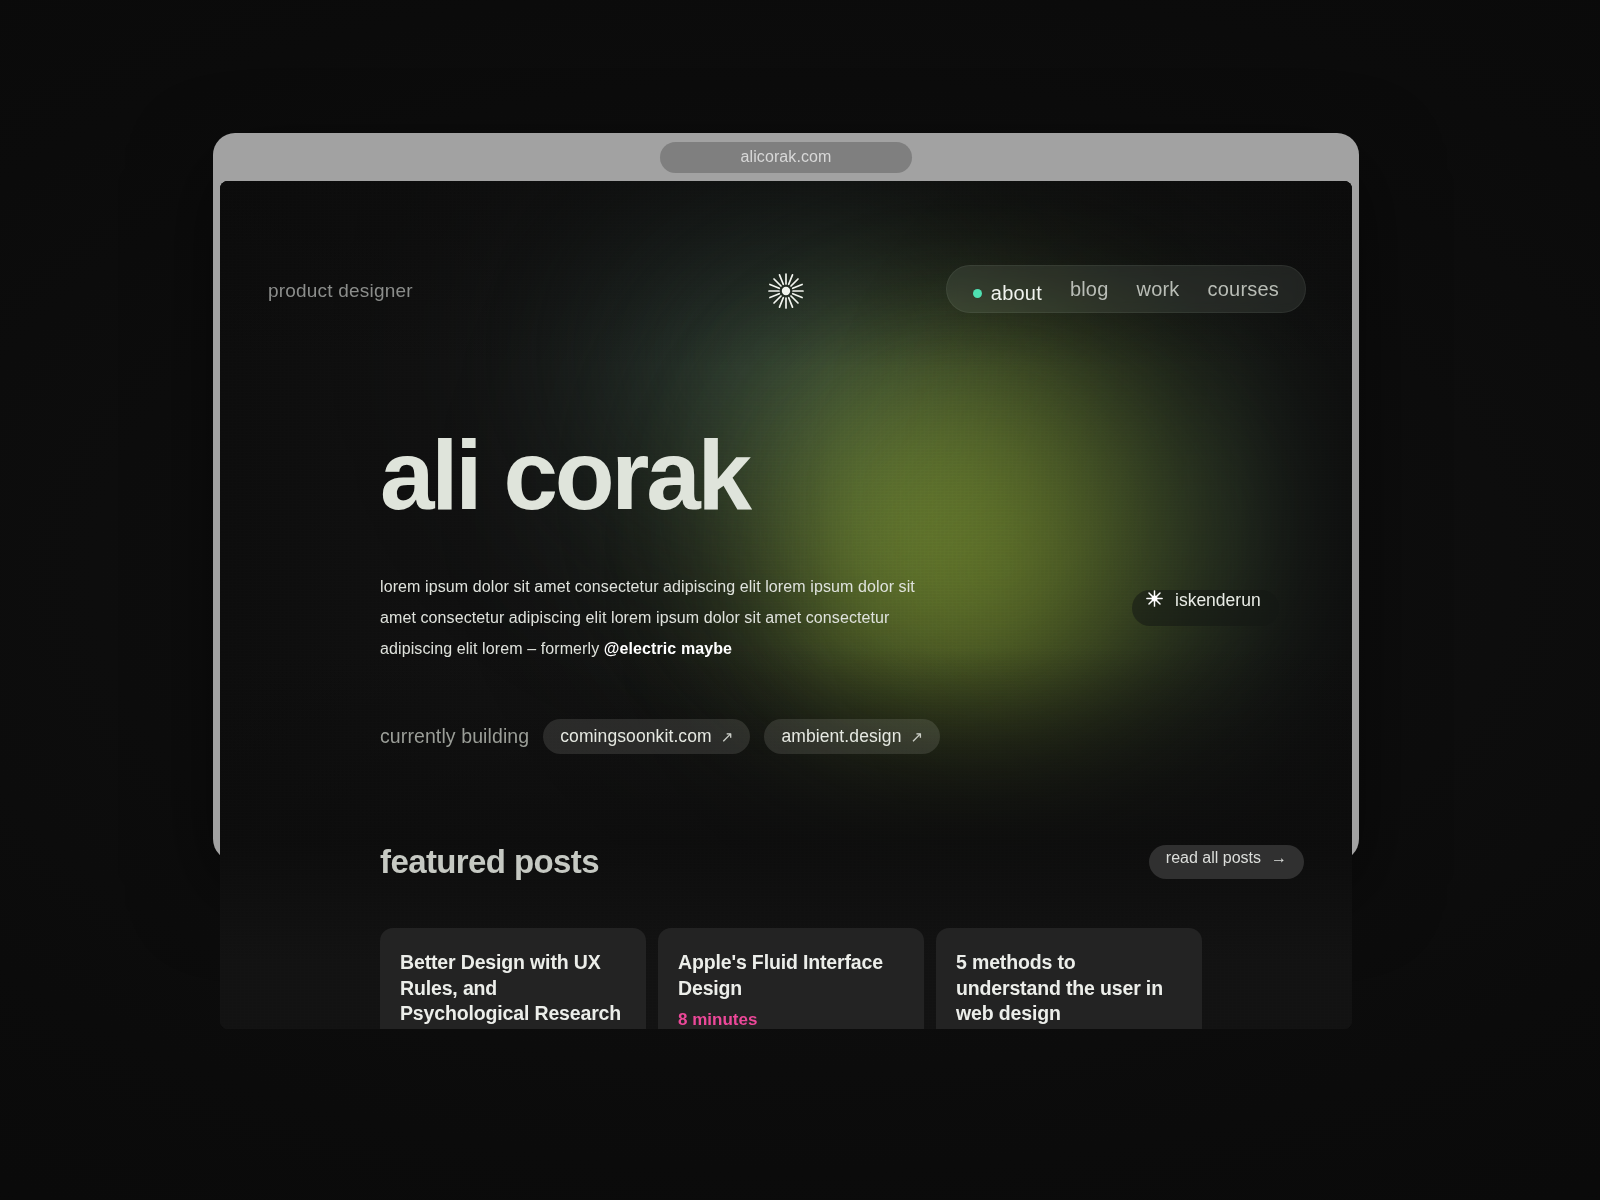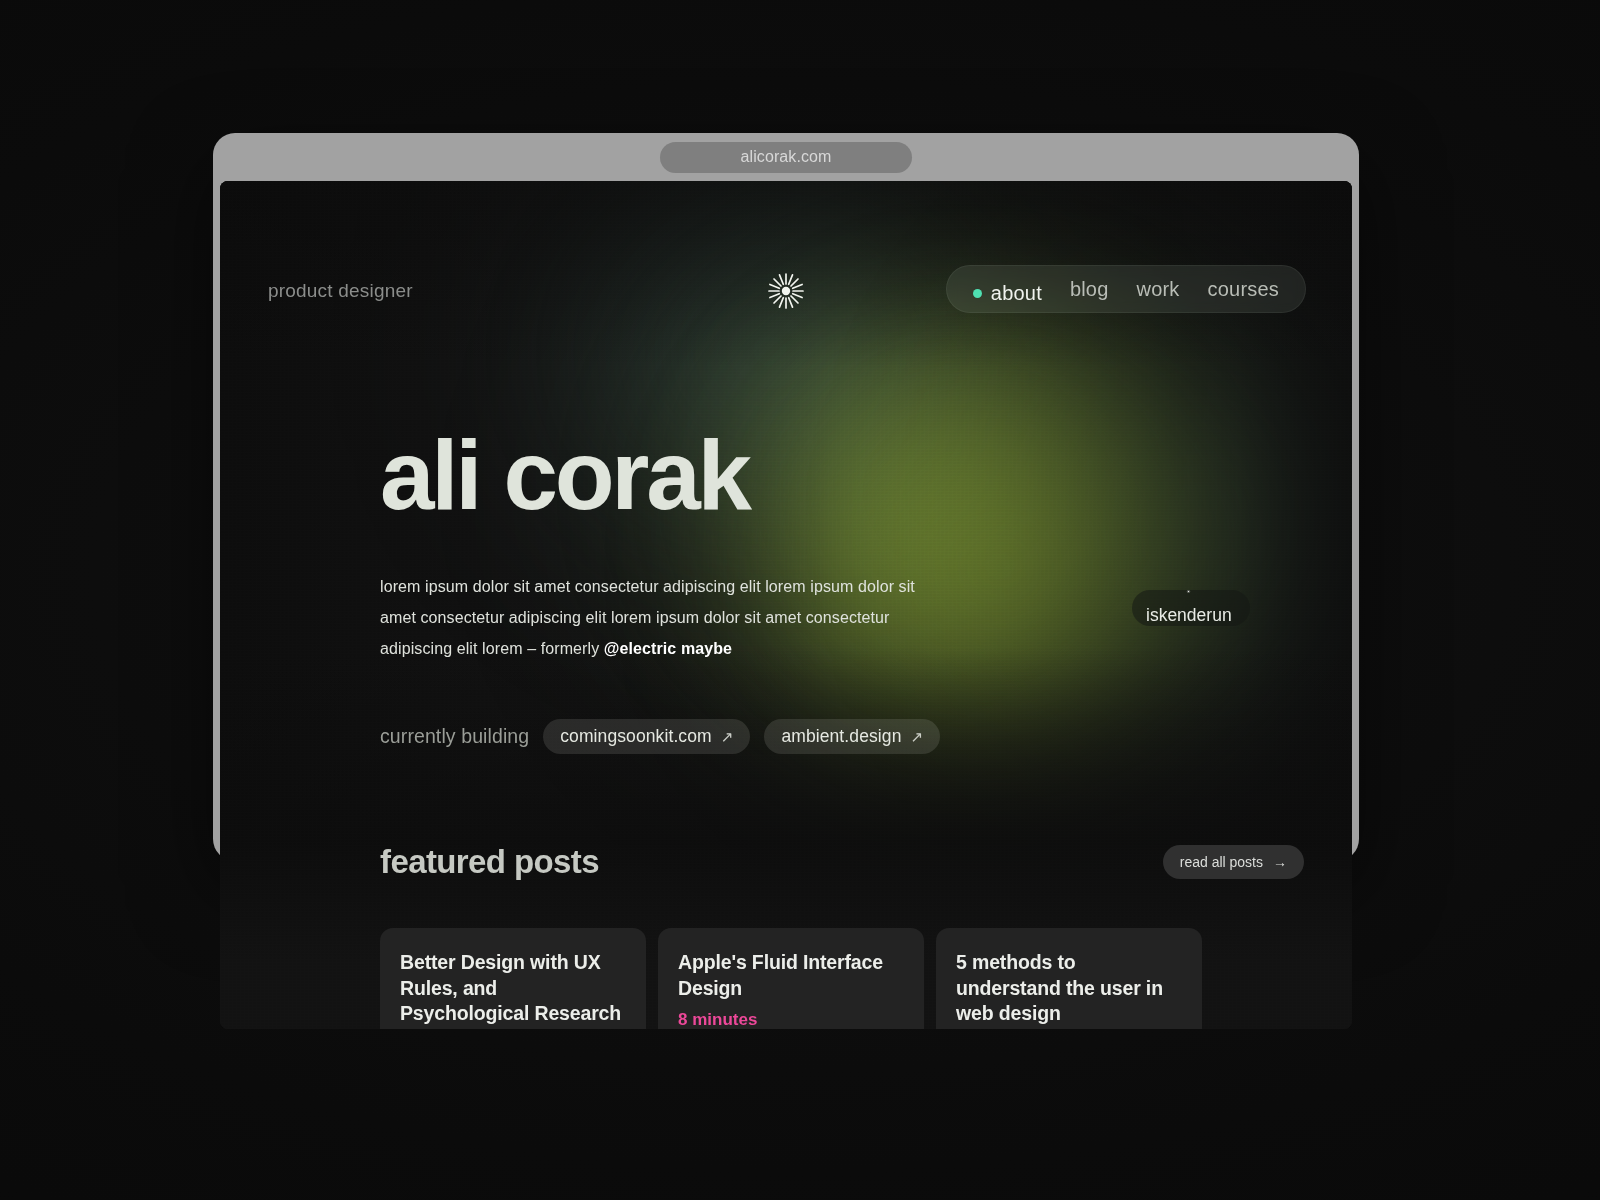--- a/index.html
+++ b/index.html
@@ -178,45 +178,44 @@
     background:rgba(236,240,232,.12);
     color:#e6e9e2;
     font-size:17.5px;
     letter-spacing:.1px;
     cursor:pointer;
   }
   .chip .arrow{ font-size:15px; opacity:.85; }
 
   .location-badge{
     position:absolute; left:912px; top:409px;
-    display:inline-flex; align-items:center; gap:12px;
+    display:inline-flex; gap:12px;
     height:36px; padding:0 18px 0 14px;
     border-radius:19px;
     background:rgba(20,24,20,.55);
     color:#e9ece6;
     font-size:17.5px;
-    flex-direction:column;
   }
 
   
   .featured-head{
     position:absolute; left:160px; right:48px; top:662px;
     display:flex; align-items:center; justify-content:space-between;
   }
   .featured-title{
     font-size:33px; font-weight:700; letter-spacing:-.6px;
     color:#c6c9c3;
   }
   .read-all{
-    display:inline-flex; align-items:center; gap:10px;
+    display:inline-flex; gap:10px;
     height:34px; padding:4px 17px;
     border-radius:18px;
     background:#303030;
     color:#dcdedb;
-    font-size:14px;
+    font-size:16px;
     cursor:pointer;
   }
 
   .cards{
     position:absolute; left:160px; top:747px;
     display:flex; gap:12px;
   }
   .card{
     width:266px;
     min-height:160px;

